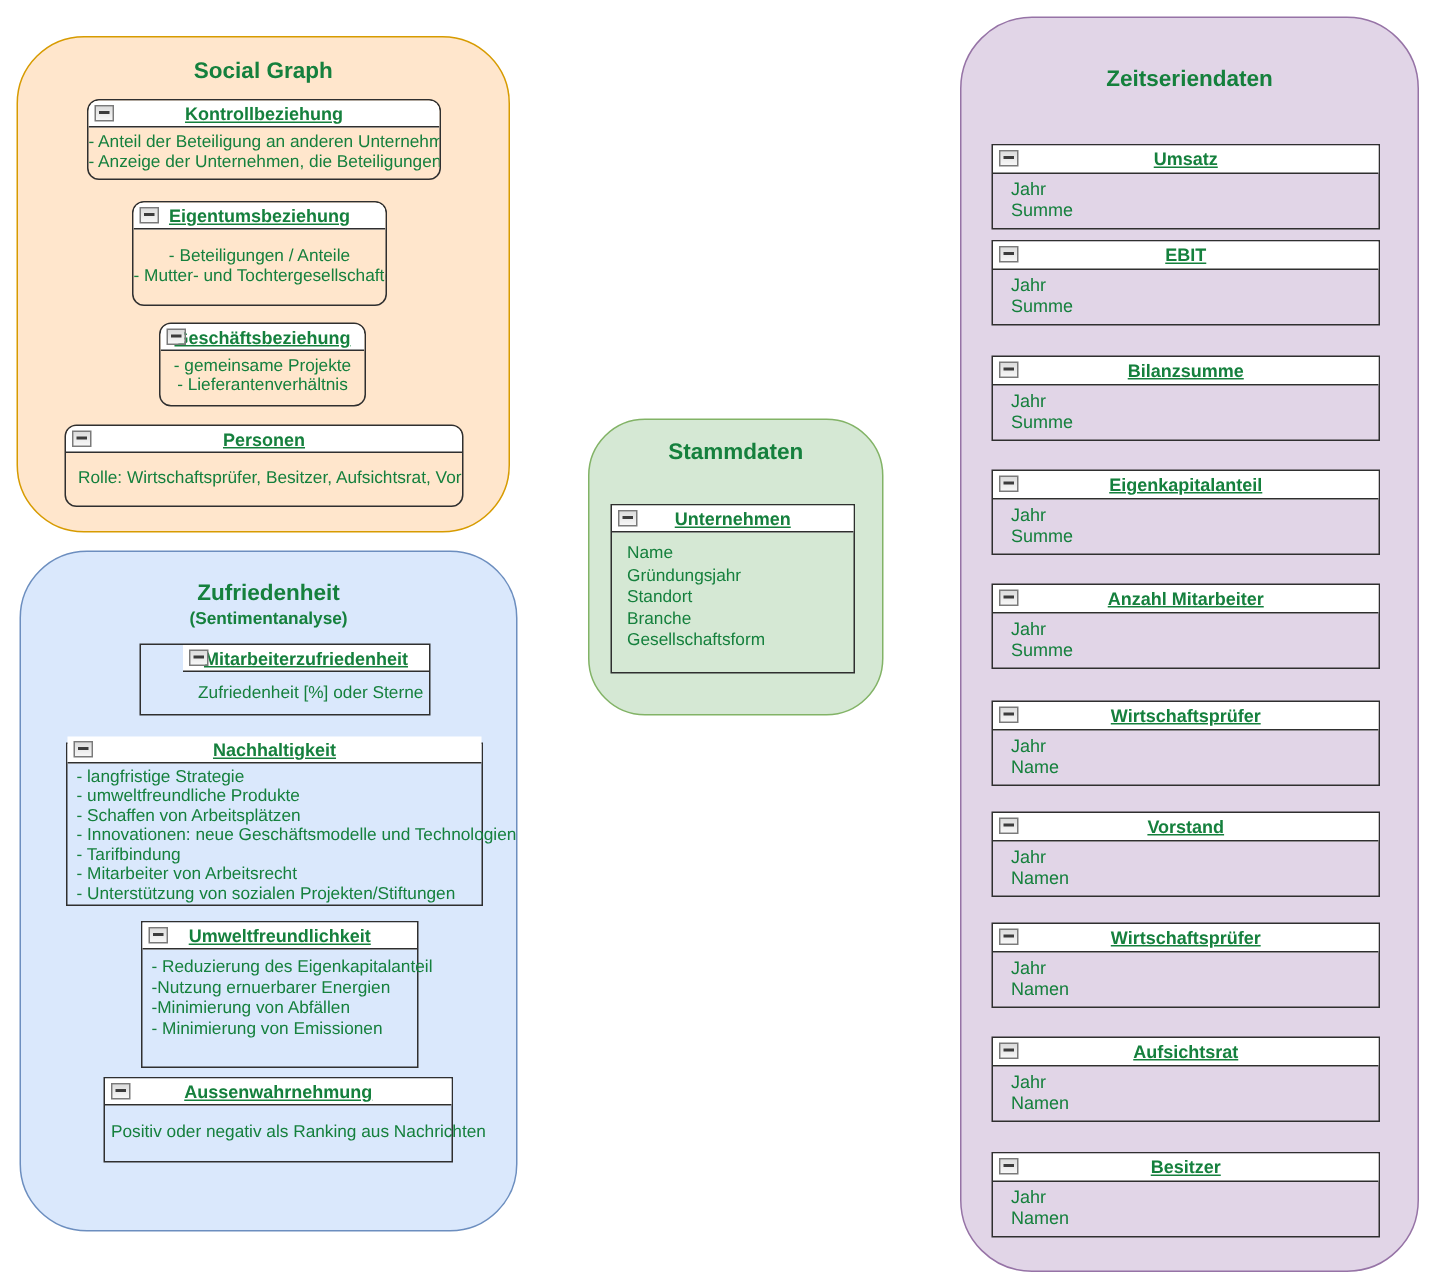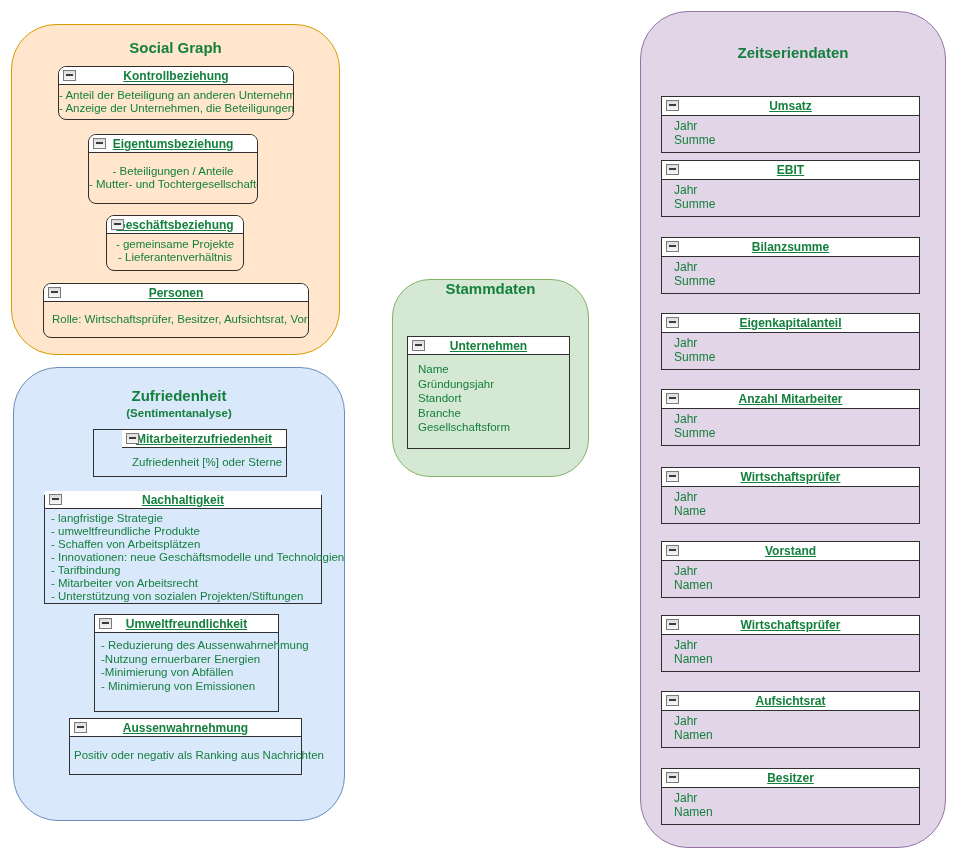--- a/index.html
+++ b/index.html
@@ -163,40 +163,40 @@
         <div class="ln">- Unterstützung von sozialen Projekten/Stiftungen</div>
       </div>
     </div>
 
     <div class="box" style="left:80px;top:246px;width:185px;height:98px;">
       <div class="hdr">
         <span class="collapse"></span>
         <span>Umweltfreundlichkeit</span>
       </div>
       <div class="bd" style="padding:6px 0 0 6px;">
-        <div class="ln ln-wide">- Reduzierung des Aussenwahrnehmung</div>
+        <div class="ln ln-wide">- Reduzierung des Eigenkapitalanteil</div>
         <div class="ln ln-wide">-Nutzung ernuerbarer Energien</div>
         <div class="ln ln-wide">-Minimierung von Abfällen</div>
         <div class="ln ln-wide">- Minimierung von Emissionen</div>
       </div>
     </div>
 
     <div class="box" style="left:55px;top:350px;width:233px;height:57px;">
       <div class="hdr">
         <span class="collapse"></span>
         <span>Aussenwahrnehmung</span>
       </div>
       <div class="bd vc" style="padding-left:4px;">
         <div class="ln">Positiv oder negativ als Ranking aus Nachrichten</div>
       </div>
     </div>
   </div>
 
   <div class="group g-green" style="left:392px;top:279px;width:197px;height:198px;">
-    <div class="group-title" style="text-align:center;">Stammdaten</div>
+    <div class="group-title" style="padding-top:13px;text-align:center;">Stammdaten</div>
 
     <div class="box" style="left:14px;top:56px;width:163px;height:113px;">
       <div class="hdr">
         <span class="collapse"></span>
         <span>Unternehmen</span>
       </div>
       <div class="bd" style="padding:7px 0 0 10px;">
         <div class="ln ln-tall">Name</div>
         <div class="ln ln-tall">Gründungsjahr</div>
         <div class="ln ln-tall">Standort</div>

